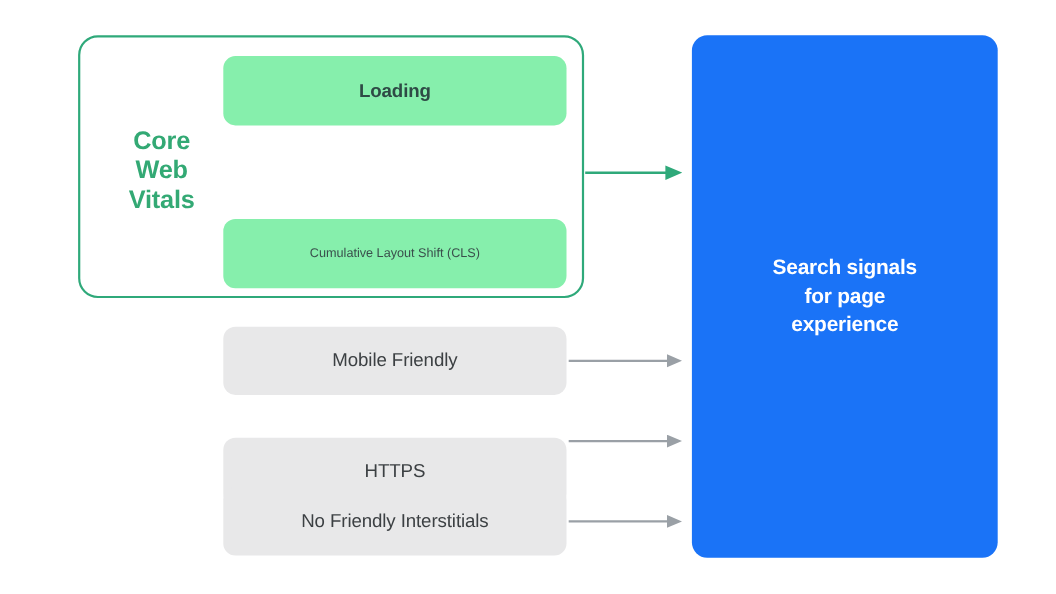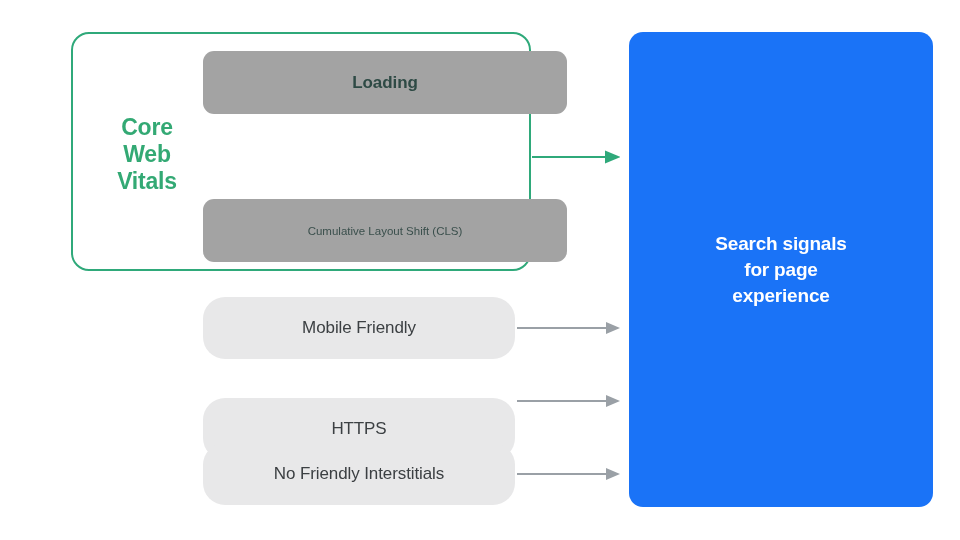--- a/index.html
+++ b/index.html
@@ -42,23 +42,23 @@
     font-size: 23px;
     font-weight: bold;
     line-height: 27px;
     letter-spacing: -0.2px;
   }
 
   
   .metric-card {
     position: absolute;
     left: 203px;
-    width: 364px;
+    width: 312px;
     height: 63px;
-    background: #a3a3a3;
+    background: #86efac;
     border-radius: 11px;
     display: flex;
     flex-direction: column;
     align-items: center;
     justify-content: center;
   }
   .metric-card.c1 { top: 51px; }
   .metric-card.c2 { top: 125px; }
   .metric-card.c3 { top: 199px; }
   .metric-title {
@@ -76,41 +76,41 @@
     margin-top: 1px;
   }
 
   
   .signal-box {
     position: absolute;
     left: 203px;
     width: 312px;
     height: 62px;
     background: #E8E8E9;
-    border-radius: 22px;
+    border-radius: 11px;
     display: flex;
     align-items: center;
     justify-content: center;
   }
   .signal-box.s1 { top: 297px; }
   .signal-box.s2 { top: 370px; margin-top: 28px; }
   .signal-box.s3 { top: 443px; }
   .signal-label {
     color: #3C4043;
     font-size: 17px;
     font-weight: normal;
     letter-spacing: -0.1px;
   }
 
   
   .dest-box {
     position: absolute;
     left: 629px;
     top: 32px;
-    width: 304px;
+    width: 278px;
     height: 475px;
     background: #1A73F7;
     border-radius: 14px;
     display: flex;
     align-items: center;
     justify-content: center;
   }
   .dest-text {
     color: #ffffff;
     font-size: 19px;

